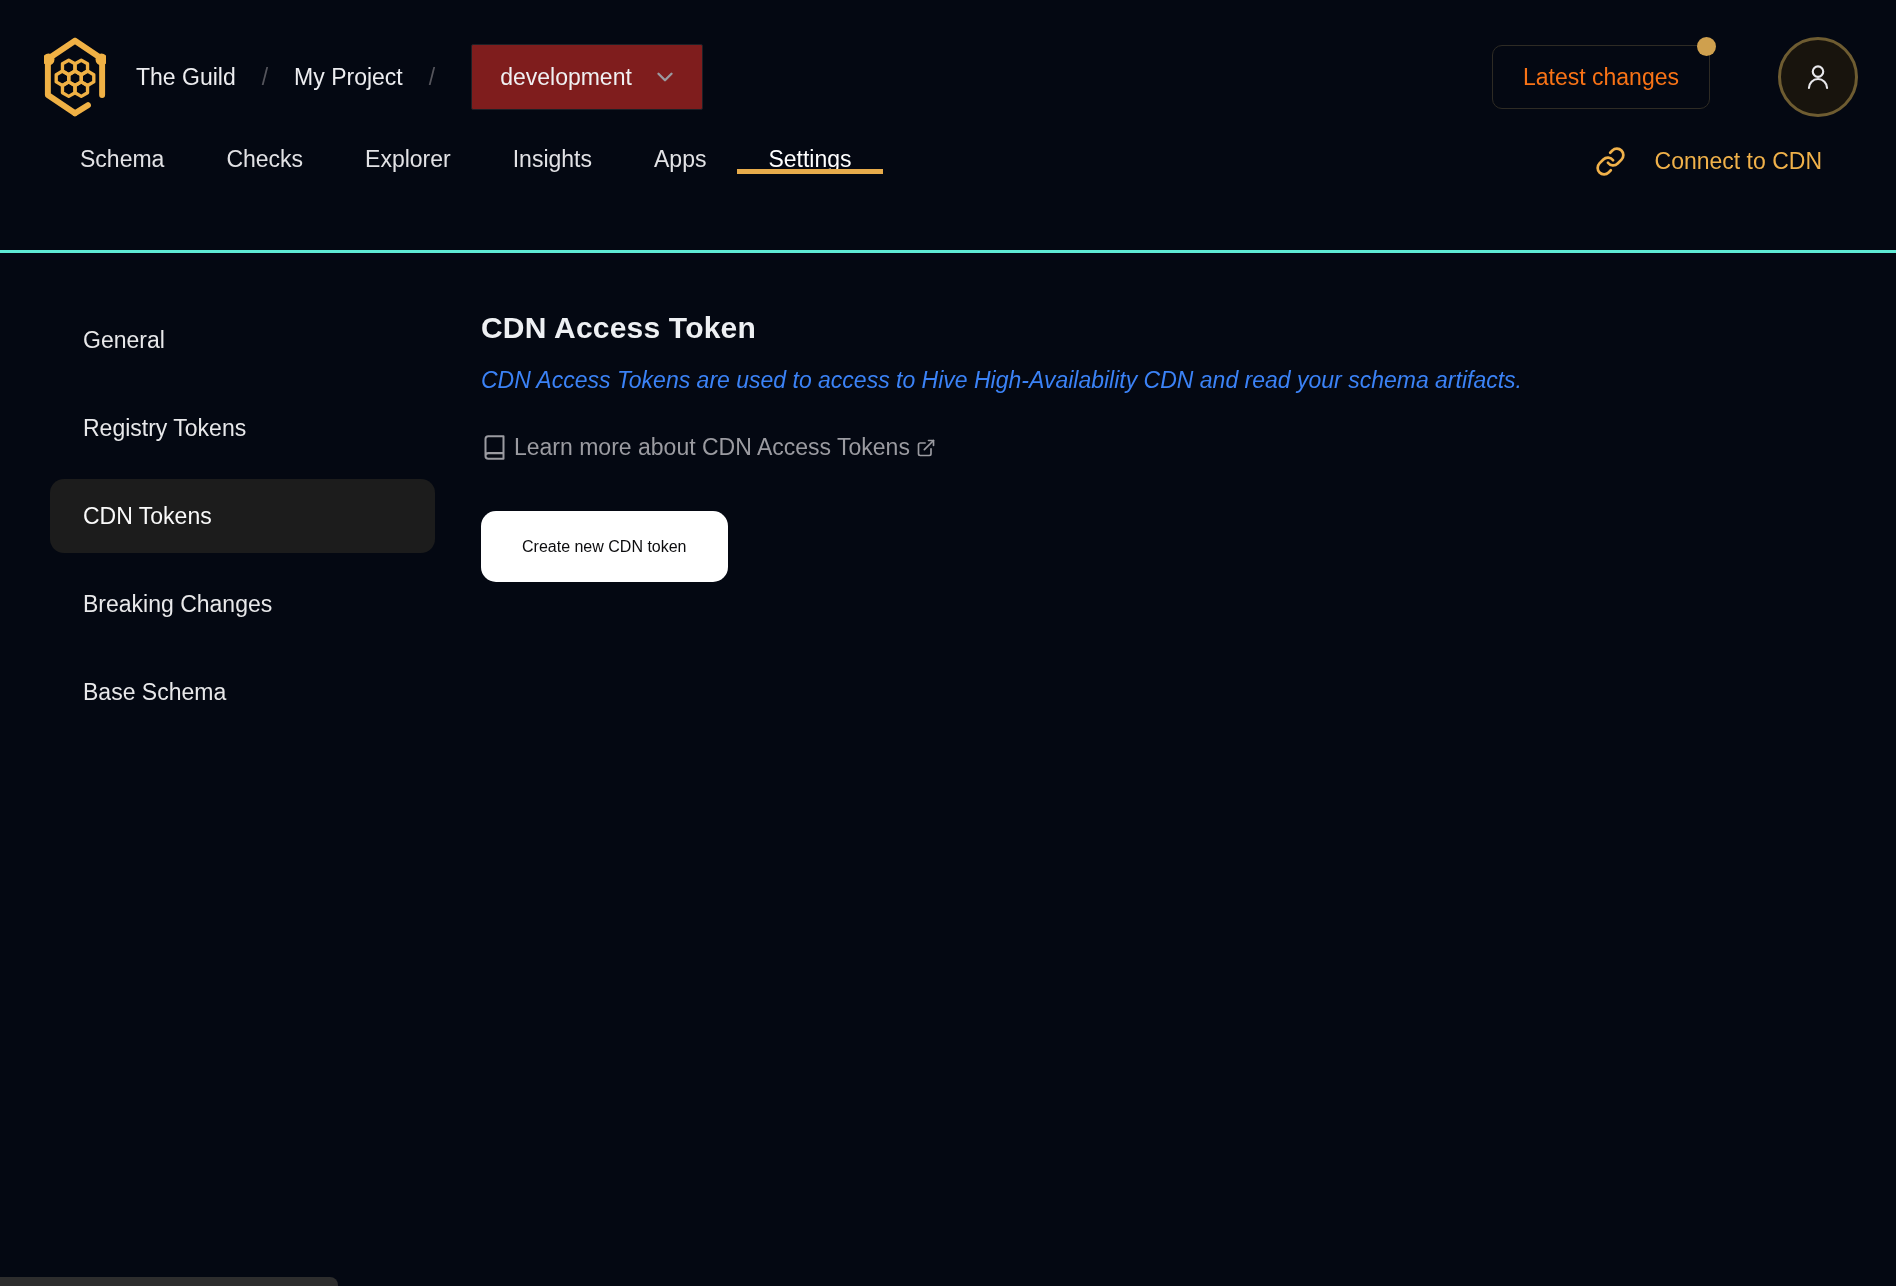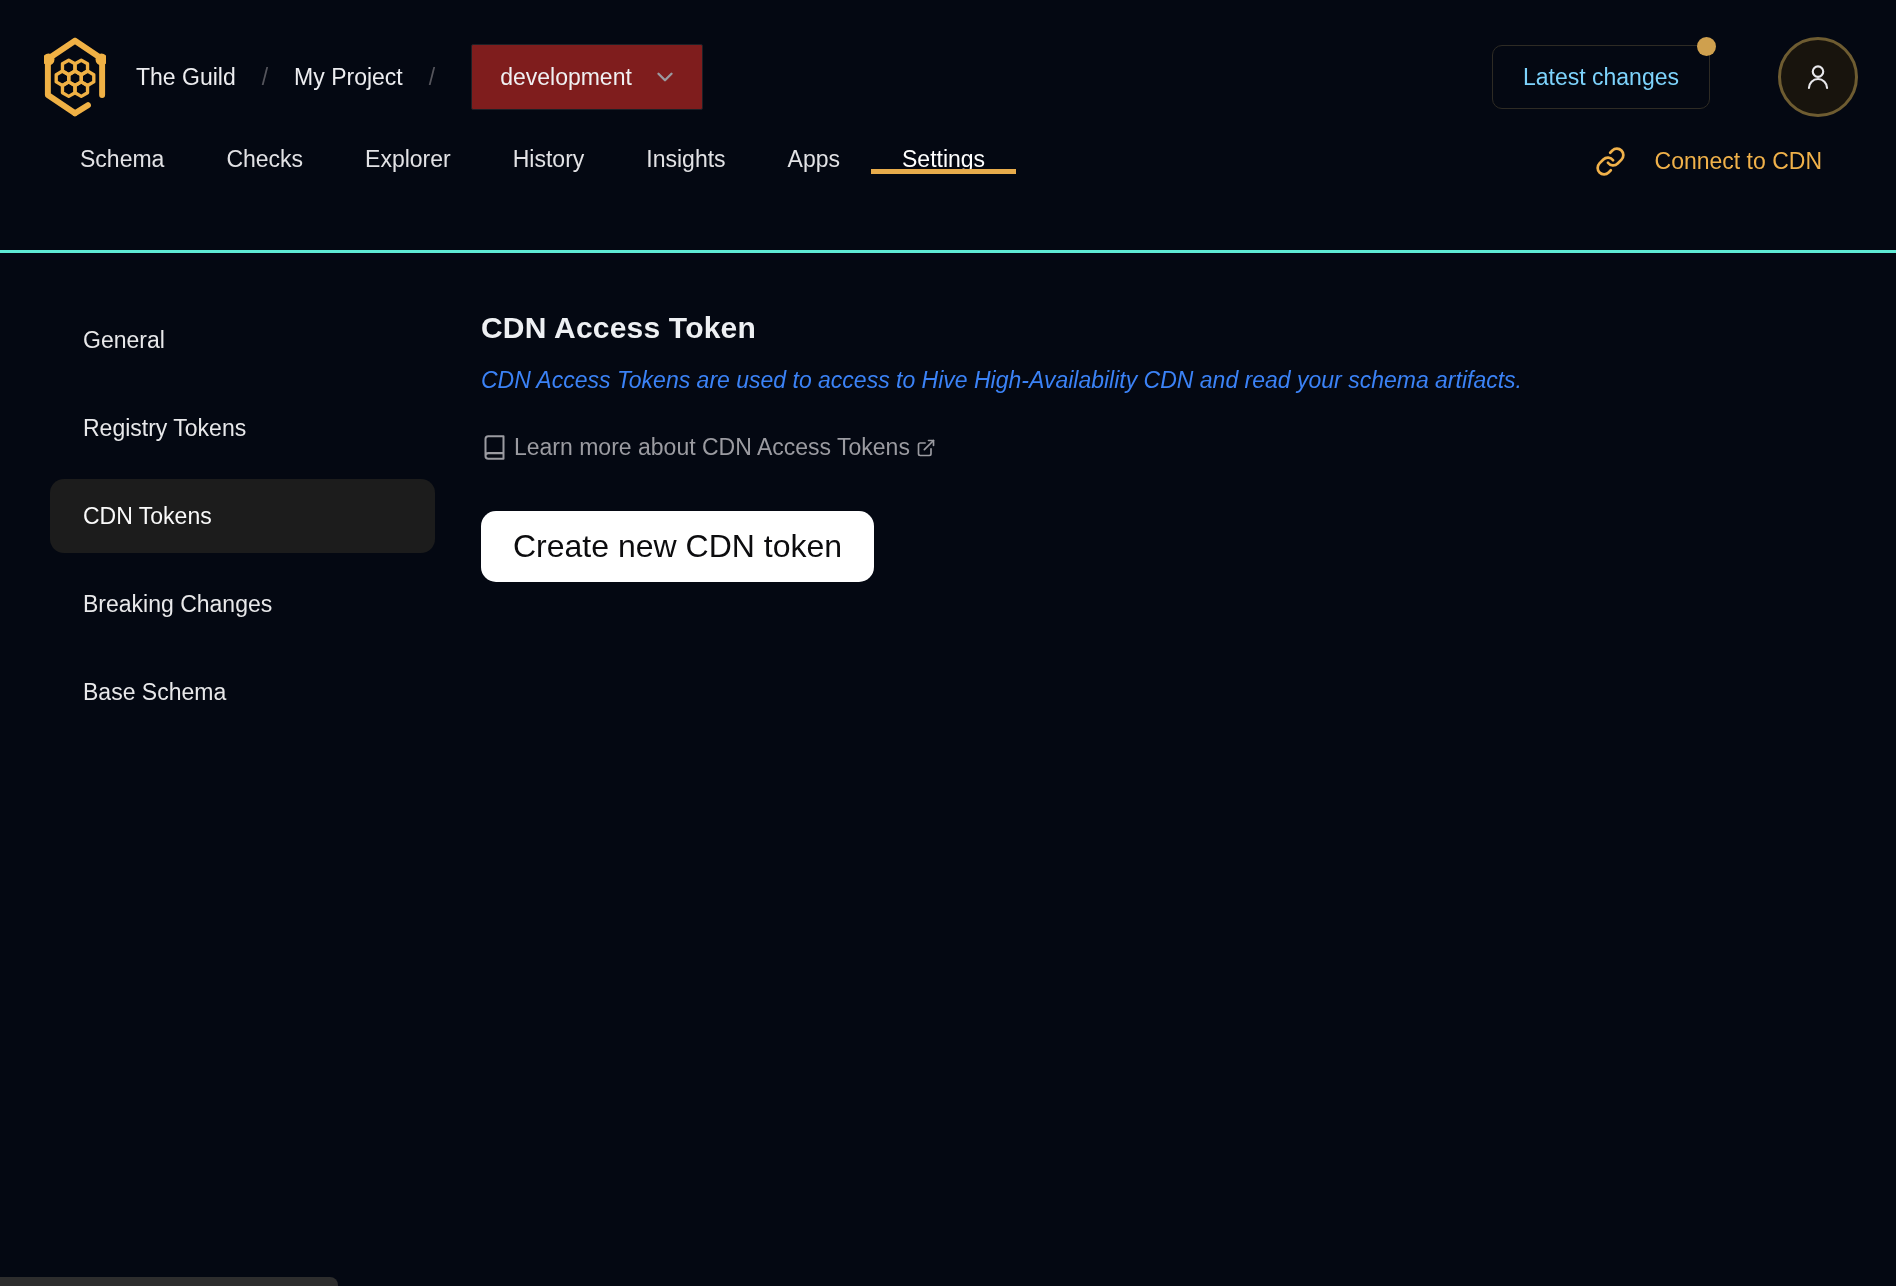--- a/index.html
+++ b/index.html
@@ -34,21 +34,21 @@
     font-size: 23px; color: #f0f0f2;
     cursor: pointer;
   }
   .spacer { flex: 1; }
   .latest-btn {
     position: relative;
     height: 64px;
     border: 1px solid #2e2b24;
     border-radius: 10px;
     background: transparent;
-    color: #7dd3fc;
+    color: #f97316;
     font-size: 23px;
     padding: 0 30px;
     display: flex; align-items: center;
     cursor: pointer;
     font-family: inherit;
   }
   .notif-dot {
     position: absolute;
     top: -9px; right: -7px;
     width: 19px; height: 19px;
@@ -147,26 +147,26 @@
     gap: 6px;
     font-size: 23px;
     color: #9b9ba1;
     cursor: pointer;
   }
   .create-btn {
     display: inline-flex;
     align-items: center;
     margin-top: 46px;
     height: 71px;
-    padding: 0 32px;
+    padding: 0 41px;
     background: #ffffff;
     color: #0c0c0e;
     border: none;
     border-radius: 15px;
-    font-size: 32px;
+    font-size: 16px;
     font-weight: 500;
     font-family: inherit;
     cursor: pointer;
   }
 
   .bottom-peek {
     position: fixed;
     left: 0; bottom: 0;
     width: 338px; height: 9px;
     background: #2d2d2d;
@@ -225,21 +225,20 @@
         <path d="M5.6 19.8a6.4 6.4 0 0 1 12.8 0" stroke="#e9e9ec" stroke-width="1.5" stroke-linecap="round"></path>
       </svg>
     </span>
   </div>
 </header>
 
 <nav class="tabbar">
   <div class="tab">Schema</div>
   <div class="tab">Checks</div>
   <div class="tab">Explorer</div>
-  <div class="tab">History</div>
   <div class="tab">Insights</div>
   <div class="tab">Apps</div>
   <div class="tab active">Settings</div>
 
   <div class="connect-cdn">
     <span>
       <svg width="31" height="31" viewBox="0 0 24 24" fill="none">
         <path d="M10 13a5 5 0 0 0 7.54.54l3-3a5 5 0 0 0-7.07-7.07l-1.72 1.71" stroke="#f0b14a" stroke-width="2.1" stroke-linecap="round" stroke-linejoin="round"></path>
         <path d="M14 11a5 5 0 0 0-7.54-.54l-3 3a5 5 0 0 0 7.07 7.07l1.71-1.71" stroke="#f0b14a" stroke-width="2.1" stroke-linecap="round" stroke-linejoin="round"></path>
       </svg>

